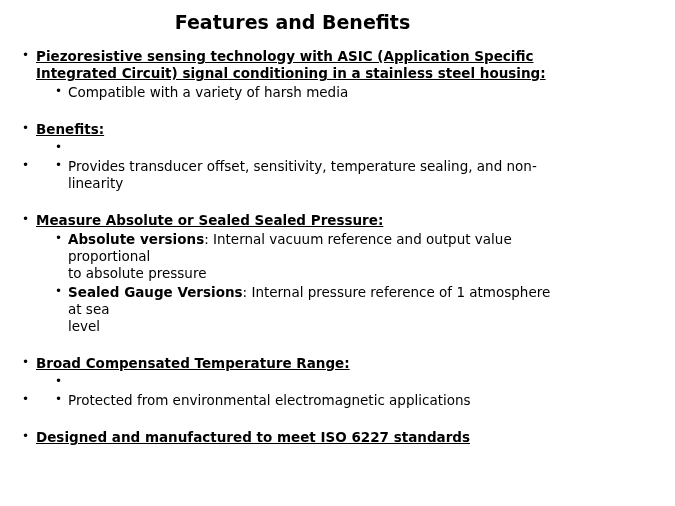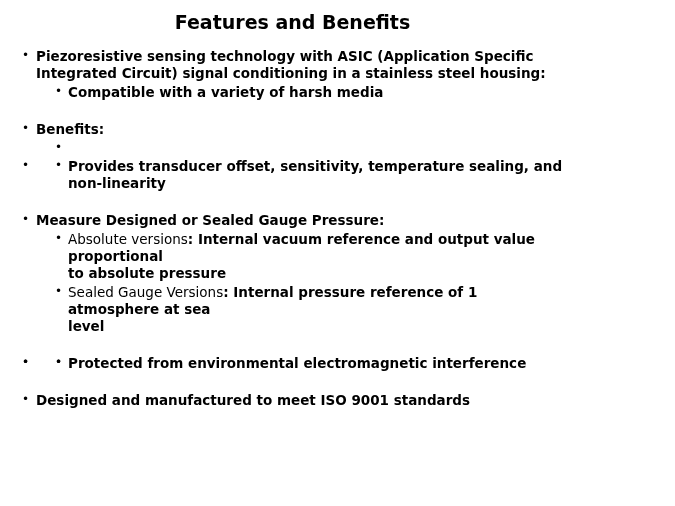--- a/index.html
+++ b/index.html
@@ -46,47 +46,47 @@
   }
   li.item2:last-child { margin-bottom: 0; }
   .mk {
     position: absolute;
     left: 0;
     top: -1px;
     font-size: 12px;
     line-height: 17px;
     font-weight: normal;
   }
-  .tx1 { font-weight: bold; white-space: pre-wrap; }
-  .lead { font-weight: normal; white-space: pre-wrap; }
-  .tx2 { font-weight: bold; white-space: pre-wrap; text-align: center; }
+  .tx1 { font-weight: bold; white-space: pre-wrap; text-decoration: underline; }
+  .lead { font-weight: bold; white-space: pre-wrap; }
+  .tx2 { font-weight: normal; white-space: pre-wrap; text-align: center; }
 </style>
 </head>
 <body>
 
 <div class="slide">
   <h1 class="title">Features and Benefits</h1>
   <ul class="l1" id="bullets">
       <li class="item1"><span class="mk mk1">•</span><span class="tx1">Piezoresistive sensing technology with ASIC (Application Specific
 Integrated Circuit) signal conditioning in a stainless steel housing:</span><ul class="l2">
           <li class="item2"><span class="mk mk2">•</span><span class="tx2">Compatible with a variety of harsh media</span></li>
         </ul></li>
       <li class="item1"><span class="mk mk1">•</span><span class="tx1">Benefits:</span><ul class="l2">
           <li class="item2"><span class="mk mk2">•</span></li>
         </ul></li>
       <li class="item1"><span class="mk mk1">•</span><ul class="l2">
           <li class="item2"><span class="mk mk2">•</span><span class="tx2">Provides transducer offset, sensitivity, temperature sealing, and non-linearity</span></li>
         </ul></li>
-      <li class="item1"><span class="mk mk1">•</span><span class="tx1">Measure Designed or Sealed Gauge Pressure:</span><ul class="l2">
+      <li class="item1"><span class="mk mk1">•</span><span class="tx1">Measure Absolute or Sealed Sealed Pressure:</span><ul class="l2">
           <li class="item2"><span class="mk mk2">•</span><span class="lead">Absolute versions</span><span class="tx2">: Internal vacuum reference and output value proportional
 to absolute pressure</span></li>
           <li class="item2"><span class="mk mk2">•</span><span class="lead">Sealed Gauge Versions</span><span class="tx2">: Internal pressure reference of 1 atmosphere at sea
 level</span></li>
         </ul></li>
-      <li class="item1"><span class="mk mk1">•</span><ul class="l2">
+      <li class="item1"><span class="mk mk1">•</span><span class="tx1">Broad Compensated Temperature Range:</span><ul class="l2">
           <li class="item2"><span class="mk mk2">•</span></li>
         </ul></li>
       <li class="item1"><span class="mk mk1">•</span><ul class="l2">
-          <li class="item2"><span class="mk mk2">•</span><span class="tx2">Protected from environmental electromagnetic interference</span></li>
+          <li class="item2"><span class="mk mk2">•</span><span class="tx2">Protected from environmental electromagnetic applications</span></li>
         </ul></li>
-      <li class="item1"><span class="mk mk1">•</span><span class="tx1">Designed and manufactured to meet ISO 9001 standards</span></li>
+      <li class="item1"><span class="mk mk1">•</span><span class="tx1">Designed and manufactured to meet ISO 6227 standards</span></li>
     </ul>
 </div>
 
 </body></html>

